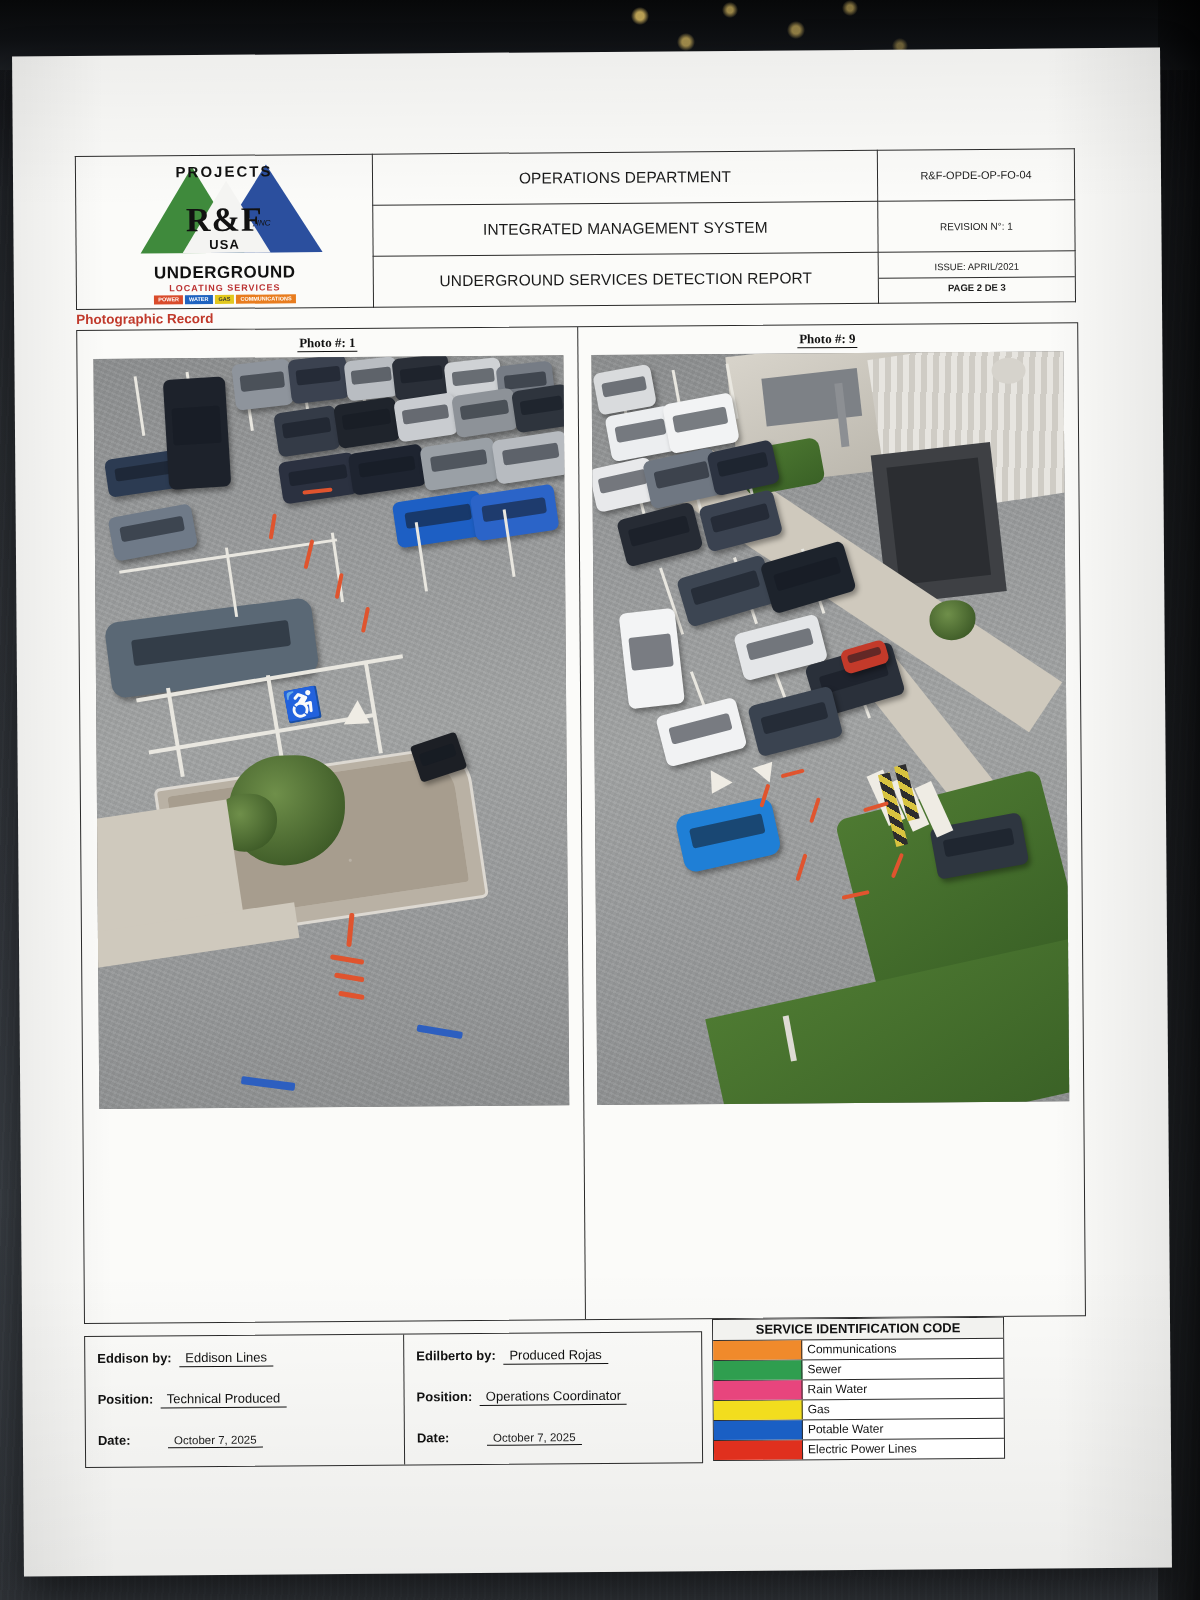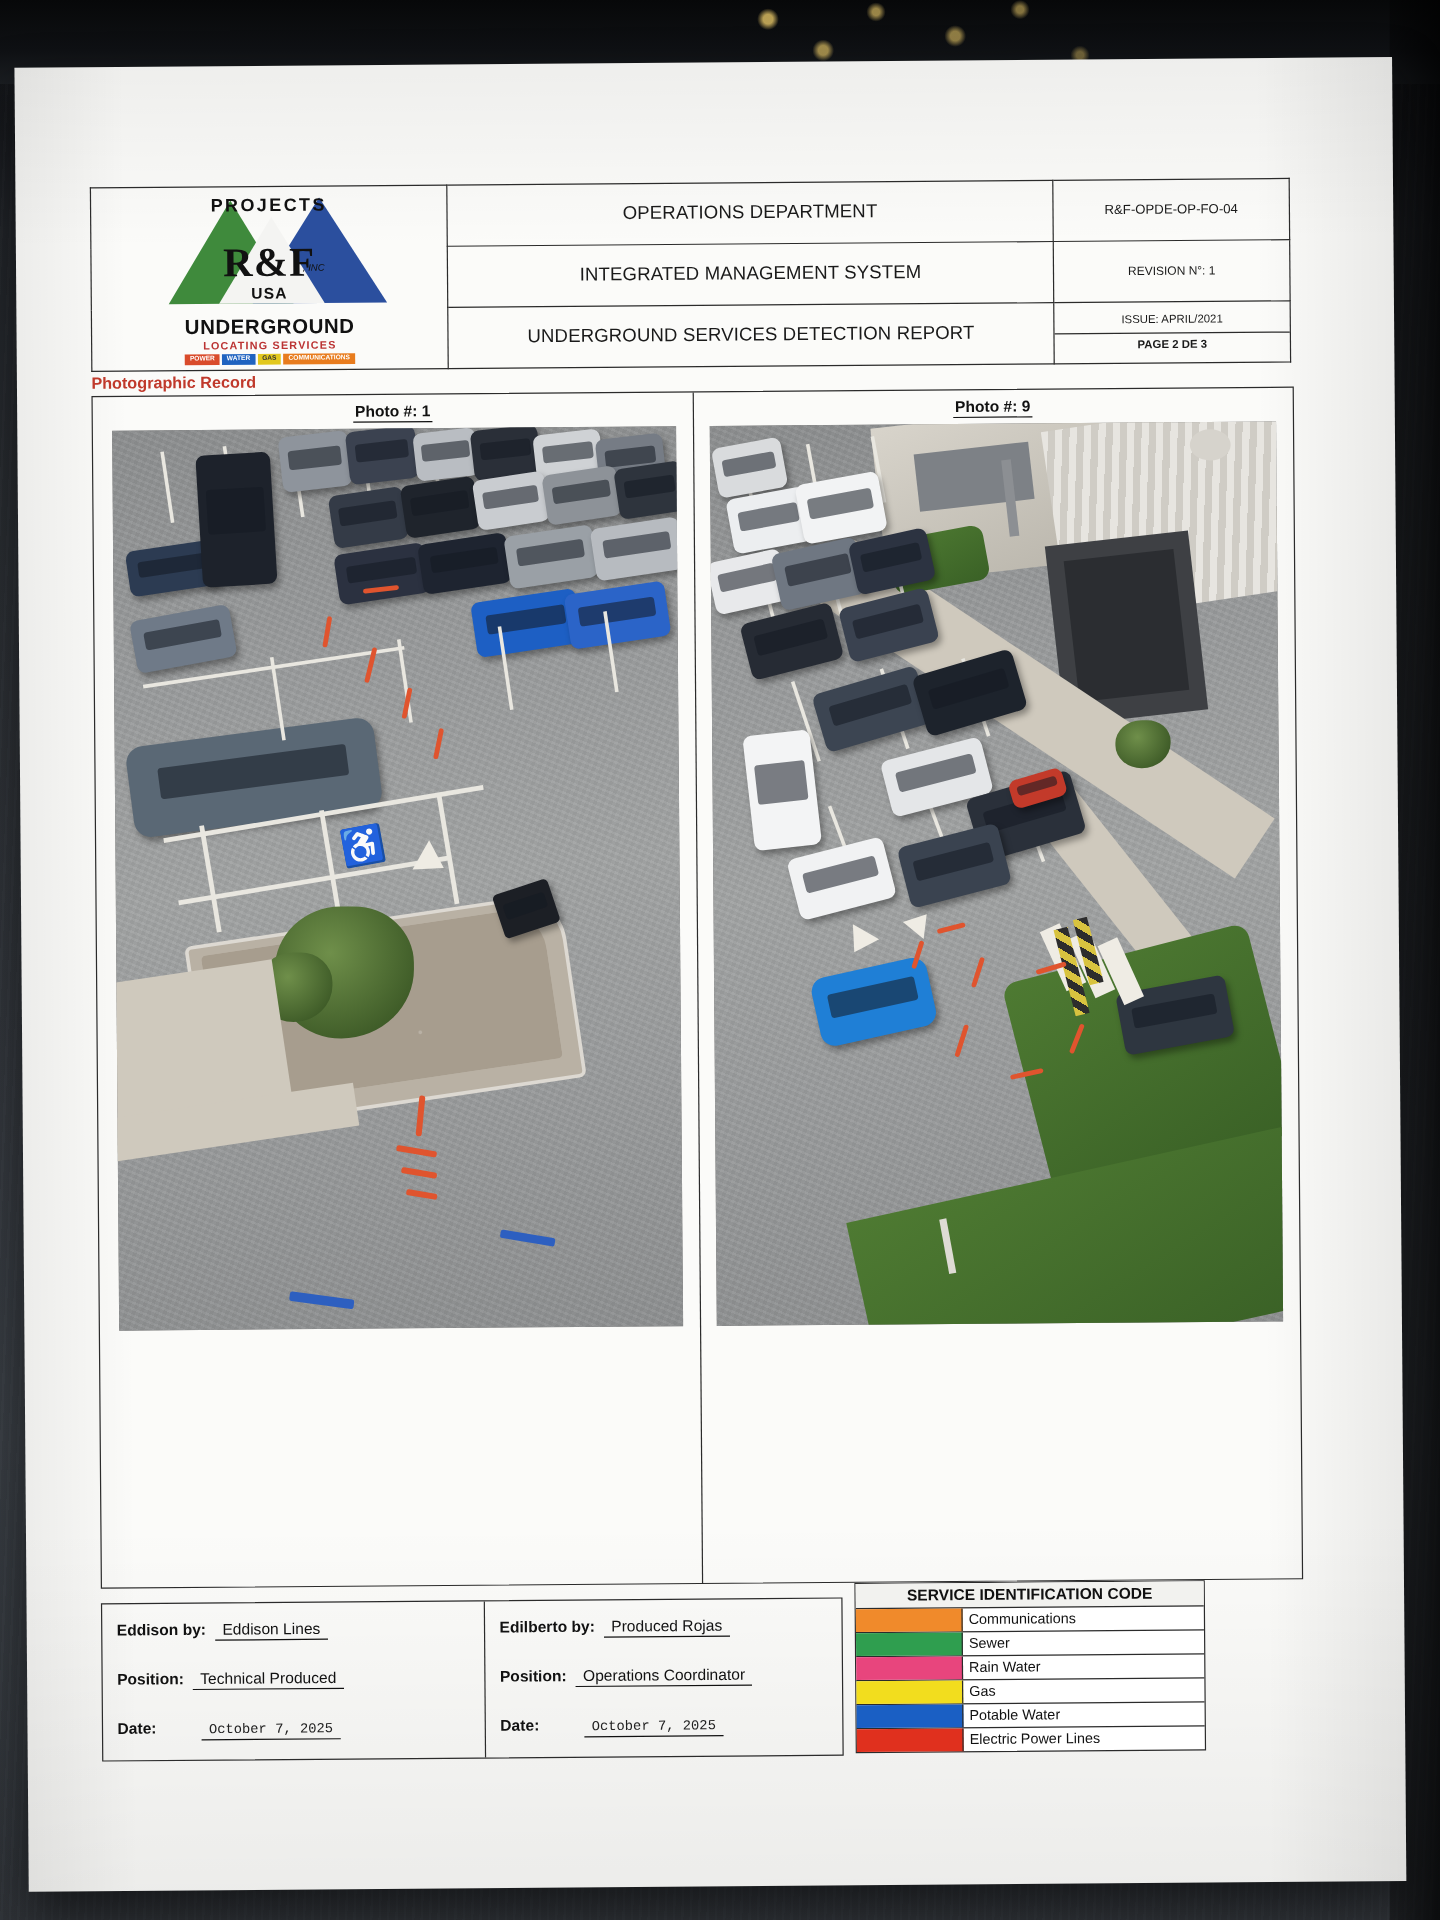--- a/index.html
+++ b/index.html
@@ -238,20 +238,21 @@
     top: 6px;
     width: 100%;
     text-align: center;
     font-size: 13px;
     font-weight: bold;
     color: #111;
   }
   .photo-caption span {
     border-bottom: 1.5px solid #111;
     padding: 0 2px 1px 2px;
+    font-family: Liberation Serif, serif;
   }
 
   .photo-img {
     position: absolute;
     top: 28px;
     left: 16px;
     width: 470px;
     height: 750px;
     overflow: hidden;
     background: #777;
@@ -391,21 +392,20 @@
     padding: 0 6px 1px 6px;
     margin-left: 4px;
   }
   .sig-date-val {
     display: inline-block;
     border-bottom: 1px solid #111;
     font-size: 11.5px;
     padding: 0 6px 1px 6px;
     margin-left: 34px;
     color: #222;
-    font-family: Liberation Mono, monospace;
   }
 
   
   .sic {
     position: absolute;
     left: 628px;
     top: -12px;
     width: 290px;
     border: 1.2px solid #2b2b2b;
     background: #fff;

